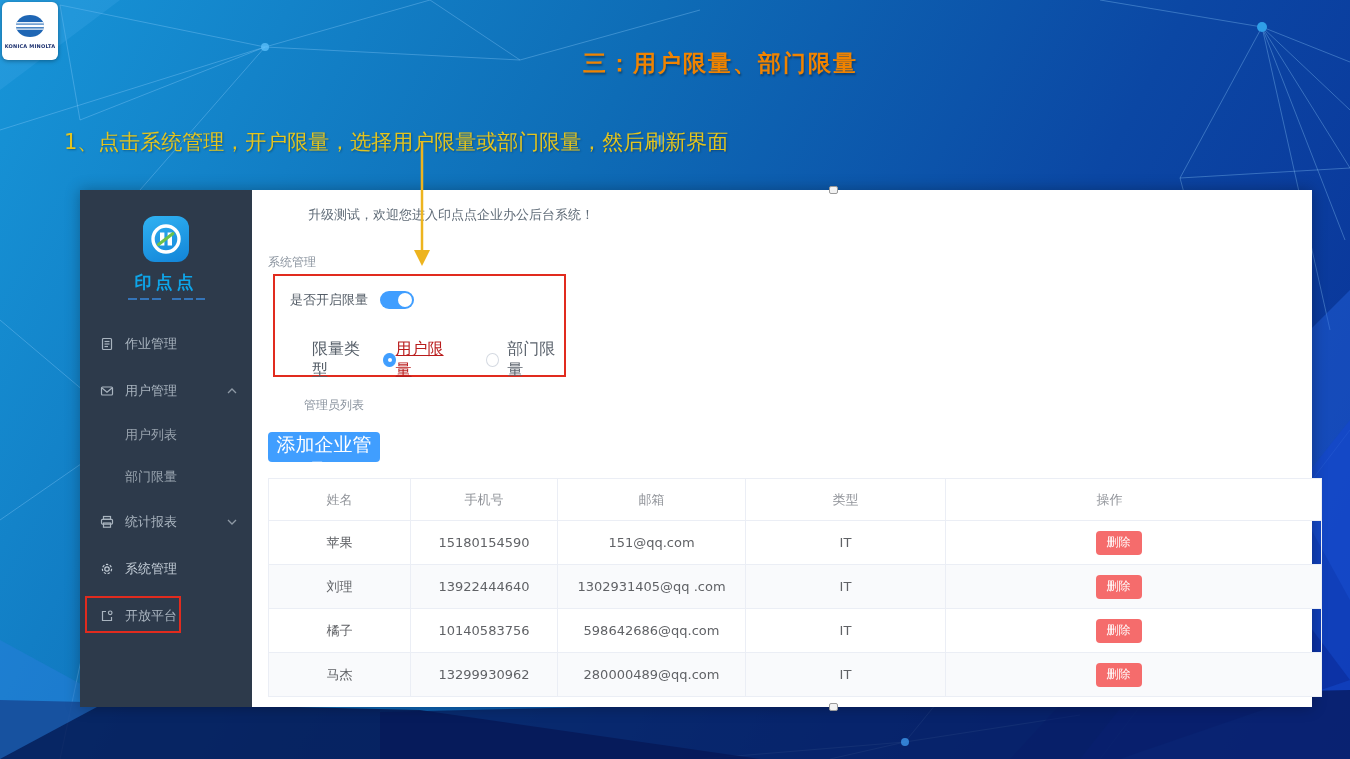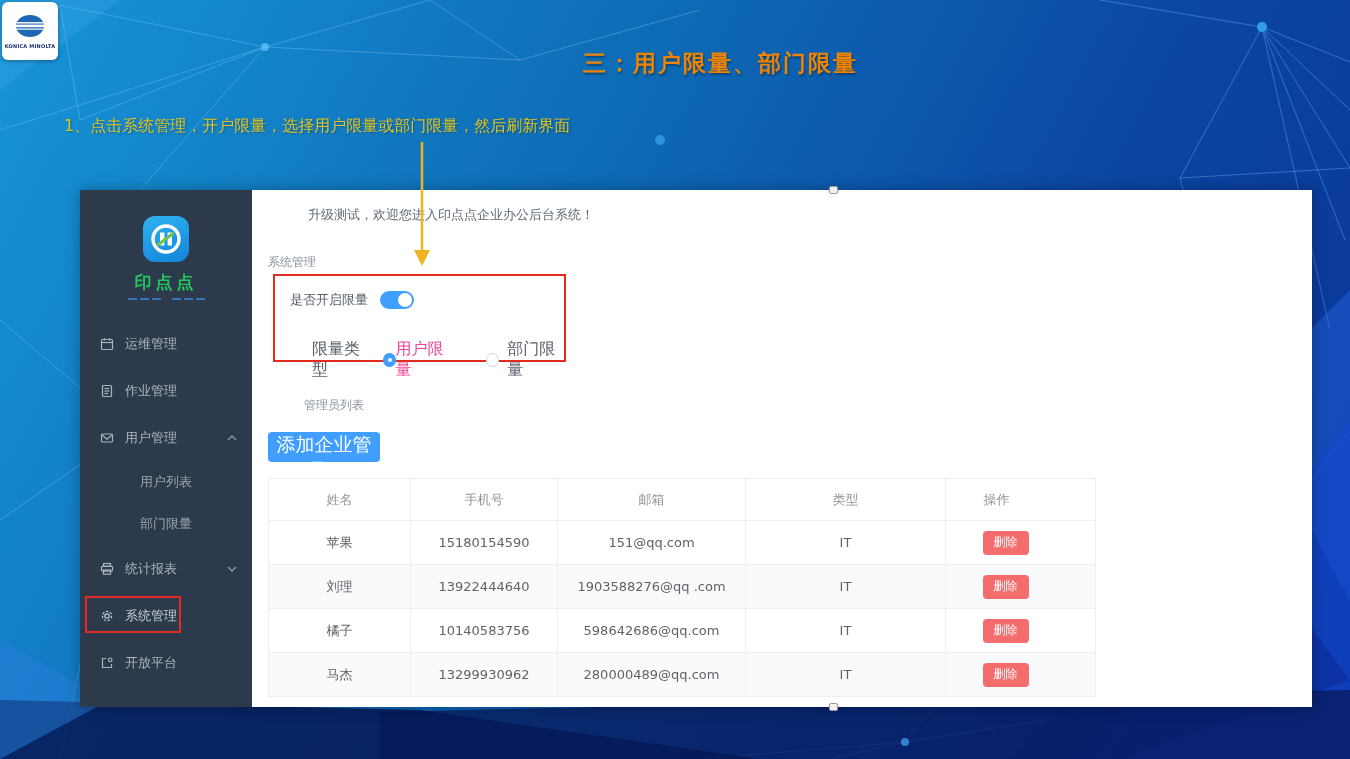--- a/index.html
+++ b/index.html
@@ -12,75 +12,75 @@
   .bg-svg { position:absolute; left:0; top:0; width:1350px; height:759px; }
 
   
   .km-card { position:absolute; left:2px; top:2px; width:56px; height:58px; background:#fff;
     border-radius:6px; display:flex; flex-direction:column; align-items:center; justify-content:center;
     gap:3px; box-shadow:0 1px 4px rgba(0,0,0,.35); z-index:5; }
   .km-text { font-size:5px; font-weight:bold; color:#1a2f6e; letter-spacing:.2px; white-space:nowrap; }
 
   .slide-title { position:absolute; left:583px; top:48px; font-size:23px; font-weight:bold;
     color:#f08300; letter-spacing:2px; text-shadow:1px 2px 2px rgba(0,0,0,.35); z-index:4; }
-  .instruction { position:absolute; left:64px; top:116px; font-size:16px; color:#e3c41e;
+  .instruction { position:absolute; left:64px; top:128px; font-size:21px; color:#e3c41e;
     text-shadow:1px 1px 2px rgba(0,0,0,.3); z-index:4; }
   .pointer-arrow { position:absolute; left:410px; top:142px; z-index:6; }
 
   
   .shot { position:absolute; left:80px; top:190px; width:1232px; height:517px; background:#fff;
     box-shadow:0 0 14px rgba(0,0,0,.3); z-index:3; }
   .handle { position:absolute; width:9px; height:8px; background:#f2f2f2; border:1px solid #9a9a9a;
     border-radius:2px; left:749px; z-index:9; }
   .handle.top { top:-4px; } .handle.bottom { bottom:-4px; }
 
   
   .sidebar { position:absolute; left:0; top:0; bottom:0; width:172px; background:#2d3a4b; }
   .logo-wrap { padding-top:26px; text-align:center; }
   .logo-icon { width:46px; height:46px; margin:0 auto; border-radius:12px;
     background:linear-gradient(160deg,#30b2f2,#1284d8); display:flex; align-items:center; justify-content:center; }
-  .logo-name { margin-top:9px; color:#22c55e; font-size:17px; font-weight:bold; letter-spacing:4px; }
+  .logo-name { margin-top:9px; color:#0ea5e9; font-size:17px; font-weight:bold; letter-spacing:4px; }
   .logo-dashes { margin-top:4px; display:flex; justify-content:center; gap:3px; }
   .logo-dashes i { display:block; width:9px; height:2px; background:#3474b8; }
   .logo-dashes i.gap { width:5px; background:transparent; }
   .menu { margin-top:20px; }
   .menu-item { height:47px; display:flex; align-items:center; gap:11px; padding-left:20px;
     color:#a9b4bf; font-size:13px; position:relative; cursor:pointer; }
-  .menu-item.sub { height:42px; padding-left:60px; color:#98a3ae; }
+  .menu-item.sub { height:42px; padding-left:45px; color:#98a3ae; }
   .menu-item .chev { position:absolute; right:15px; top:50%; transform:translateY(-50%); }
   .red-annot-side { position:absolute; left:5px; top:406px; width:96px; height:37px;
     border:2px solid #e12b1e; pointer-events:none; }
 
   
   .main { position:absolute; left:172px; top:0; right:0; bottom:0; background:#fff; }
   .welcome { position:absolute; left:56px; top:16px; font-size:13px; color:#5f6b77; }
   .sec-label { position:absolute; left:16px; font-size:12px; color:#8a939e; }
   .sec-label.sys { top:64px; }
   .sec-label.admin { top:207px;margin-left:36px; }
-  .red-annot-main { position:absolute; left:21px; top:84px; width:293px; height:88px;
+  .red-annot-main { position:absolute; left:21px; top:84px; width:293px; height:103px;
     border:2px solid #e12b1e; }
   .toggle-row { position:absolute; left:15px; top:15px; display:flex; align-items:center; gap:12px;
     font-size:13px; color:#555e68; }
   .toggle { width:34px; height:18px; border-radius:9px; background:#409eff; position:relative; cursor:pointer; }
   .toggle .knob { position:absolute; right:2px; top:2px; width:14px; height:14px; border-radius:50%; background:#fff; }
   .radio-row { position:absolute; left:37px; top:63px; display:flex; align-items:center;
     font-size:16px; color:#555e68; }
   .radio { width:14px; height:14px; border-radius:50%; display:inline-block; cursor:pointer; }
   .radio.on { background:#409eff; border:1px solid #409eff; position:relative; }
   .radio.on::after { content:""; position:absolute; left:4px; top:4px; width:4px; height:4px;
     border-radius:50%; background:#fff; }
   .radio.off { background:#fff; border:1px solid #d5dae2; }
-  .radio-label-user { color:#ec4899; margin-left:0; }
+  .radio-label-user { color:#b91c1c; margin-left:0;text-decoration:underline; }
   .radio-label-dept { color:#5a626c; margin-left:8px; }
 
   .add-btn { position:absolute; left:16px; top:242px; width:112px; height:30px; background:#409eff;
     border:none; border-radius:4px; color:#fff; font-size:19px; cursor:pointer;
     font-family:"DejaVu Sans","Liberation Sans",sans-serif; }
 
-  table.admins { position:absolute; left:16px; top:288px; width:828px; border-collapse:collapse;
+  table.admins { position:absolute; left:16px; top:288px; width:1054px; border-collapse:collapse;
     font-size:13px; }
   table.admins th, table.admins td { border:1px solid #ebeef5; text-align:center; }
   table.admins th { height:42px; color:#909399; font-weight:normal; background:#fff; }
   table.admins td { height:44px; color:#606266; }
   table.admins tr.stripe td { background:#f9fafc; }
   .col-name{width:142px;} .col-phone{width:147px;} .col-email{width:188px;} .col-type{width:200px;}
   th.op { text-align:right; padding-right:48px; }
   td.op { text-align:right; padding-right:30px; }
   .del-btn { width:46px; height:24px; background:#f56c6c; color:#fff; border:none; border-radius:4px;
     font-size:12px; cursor:pointer; font-family:"DejaVu Sans","Liberation Sans",sans-serif; }
@@ -161,29 +161,20 @@
           <i class="gap"></i>
           <i></i>
           <i></i>
           <i></i>
       </div>
     </div>
 
     <div class="menu">
       <div class="menu-item">
         <svg width="14" height="14" viewBox="0 0 14 14" fill="none" stroke="#a9b4bf" stroke-width="1.2">
-          <rect x="1.5" y="2.5" width="11" height="10" rx="1"></rect>
-            <line x1="1.5" y1="5.5" x2="12.5" y2="5.5"></line>
-          <line x1="4.5" y1="1" x2="4.5" y2="3.5"></line>
-            <line x1="9.5" y1="1" x2="9.5" y2="3.5"></line>
-        </svg>
-        <span>运维管理</span>
-      </div>
-      <div class="menu-item">
-        <svg width="14" height="14" viewBox="0 0 14 14" fill="none" stroke="#a9b4bf" stroke-width="1.2">
           <rect x="2.5" y="1.5" width="9" height="11" rx="1"></rect>
             <line x1="4.5" y1="4.5" x2="9.5" y2="4.5"></line>
           <line x1="4.5" y1="7" x2="9.5" y2="7"></line>
             <line x1="4.5" y1="9.5" x2="8" y2="9.5"></line>
         </svg>
 
         <span>作业管理</span>
       </div>
       <div class="menu-item">
         <svg width="14" height="14" viewBox="0 0 14 14" fill="none" stroke="#a9b4bf" stroke-width="1.2">
@@ -269,21 +260,21 @@
         <tr>
           <td>苹果</td>
           <td>15180154590</td>
           <td>151@qq.com</td>
           <td>IT</td>
           <td class="op"><button class="del-btn">删除</button></td>
         </tr>
         <tr class="stripe">
           <td>刘理</td>
           <td>13922444640</td>
-          <td>1903588276@qq .com</td>
+          <td>1302931405@qq .com</td>
           <td>IT</td>
           <td class="op"><button class="del-btn">删除</button></td>
         </tr>
         <tr>
           <td>橘子</td>
           <td>10140583756</td>
           <td>598642686@qq.com</td>
           <td>IT</td>
           <td class="op"><button class="del-btn">删除</button></td>
         </tr>

